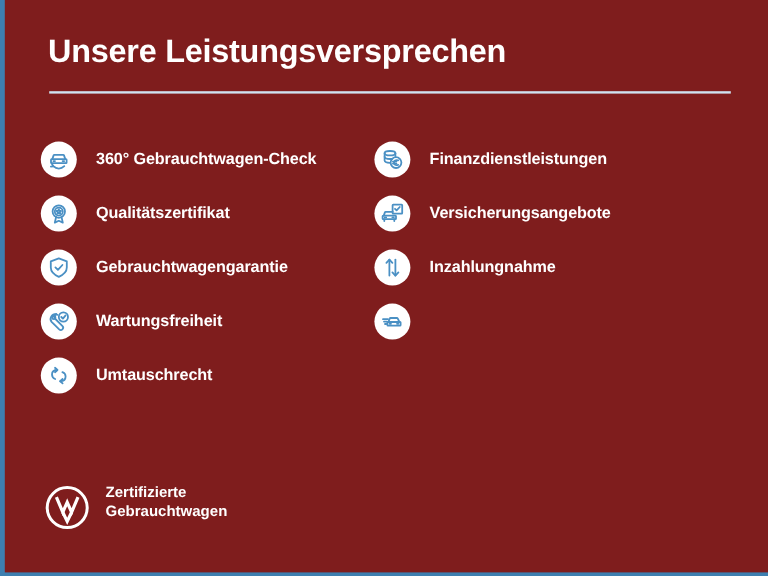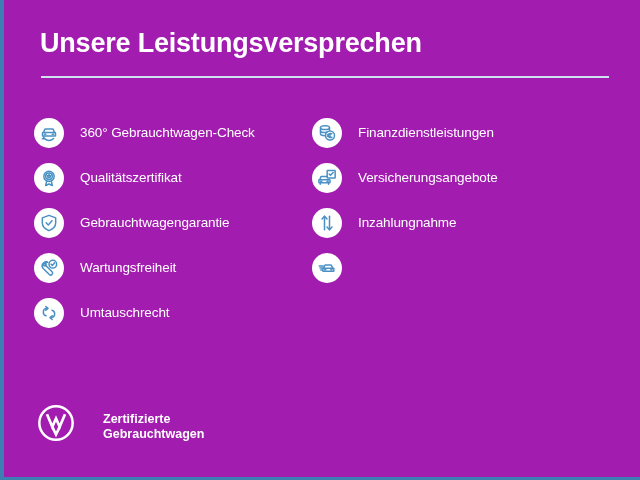--- a/index.html
+++ b/index.html
@@ -13,21 +13,21 @@
     overflow: hidden;
     font-family: "Liberation Sans", sans-serif;
     -webkit-font-smoothing: antialiased;
   }
 
   .slide {
     position: relative;
     box-sizing: border-box;
     width: 640px;
     height: 480px;
-    background: #a21caf;
+    background: #7f1d1d;
     border-left: 4px solid #3d7fb0;
     border-bottom: 3px solid #3d7fb0;
     overflow: hidden;
   }
 
   .title {
     position: absolute;
     left: 36px;
     top: 28px;
     font-size: 27px;
@@ -86,43 +86,42 @@
     fill: none;
     stroke-width: 1.5;
     stroke-linecap: round;
     stroke-linejoin: round;
     vector-effect: non-scaling-stroke;
   }
 
   .promise-label {
     margin-left: 16px;
     font-size: 13.5px;
-    font-weight: normal;
+    font-weight: bold;
     color: #ffffff;
     white-space: nowrap;
     letter-spacing: -0.1px;
   }
 
   .footnote {
     position: absolute;
     left: 30px;
     top: 358px;
     font-size: 10.5px;
     font-weight: bold;
     color: #e8f1f8;
     letter-spacing: 0.1px;
   }
 
   .brand {
     position: absolute;
     left: 32px;
     top: 403px;
     display: flex;
-    align-items: flex-end;
-    gap: 15px;
+    align-items: flex-start;
   }
   .vw-logo {
     width: 40px;
     height: 40px;
     flex: 0 0 auto;
   }
   .vw-logo circle {
     fill: none;
     stroke: #ffffff;
     stroke-width: 3;

